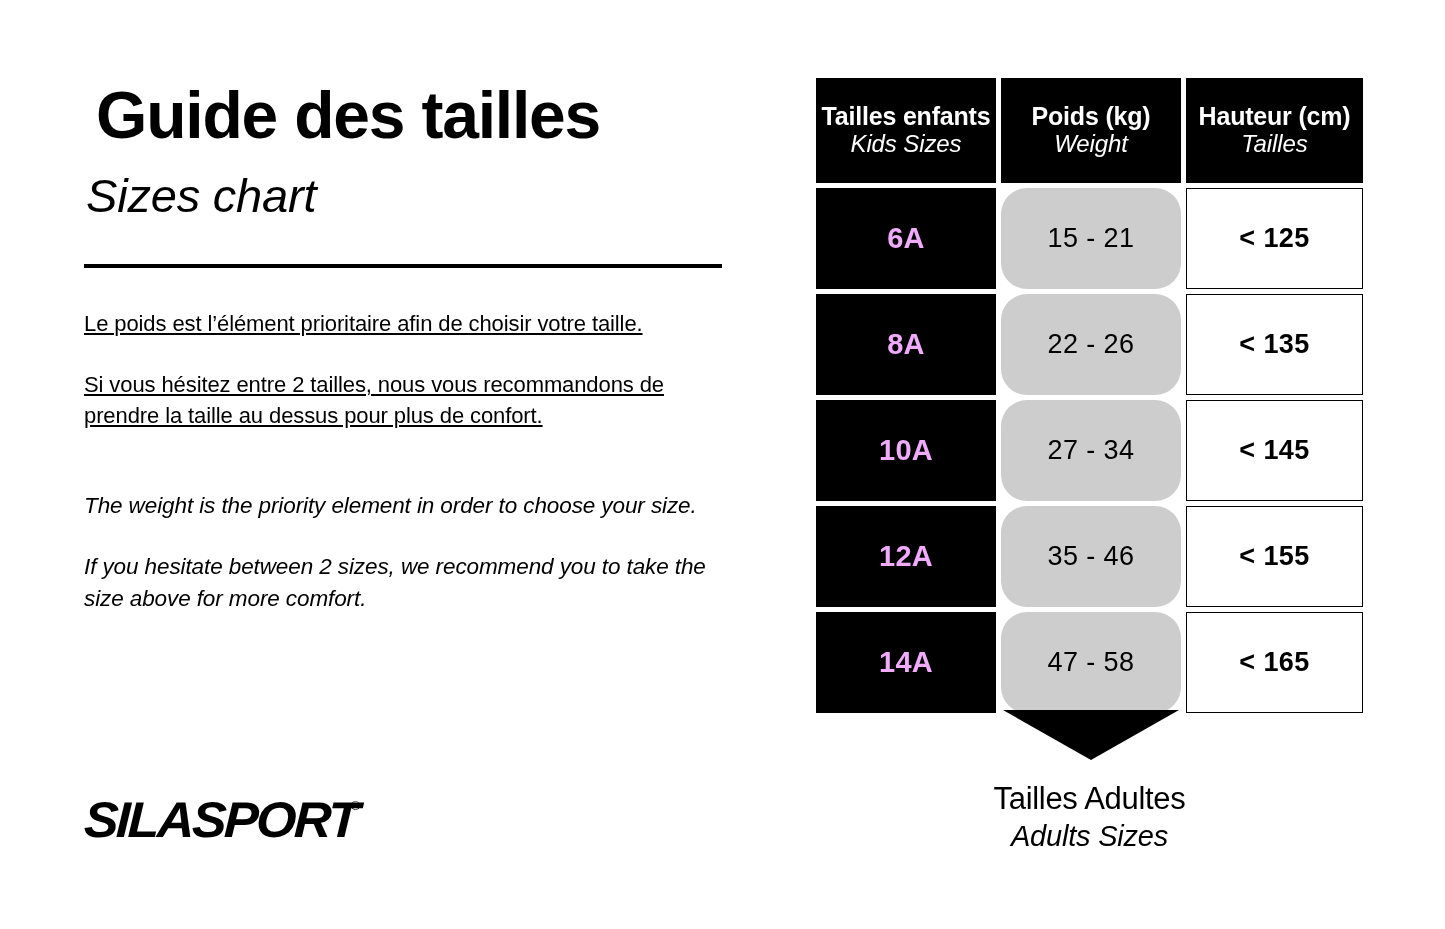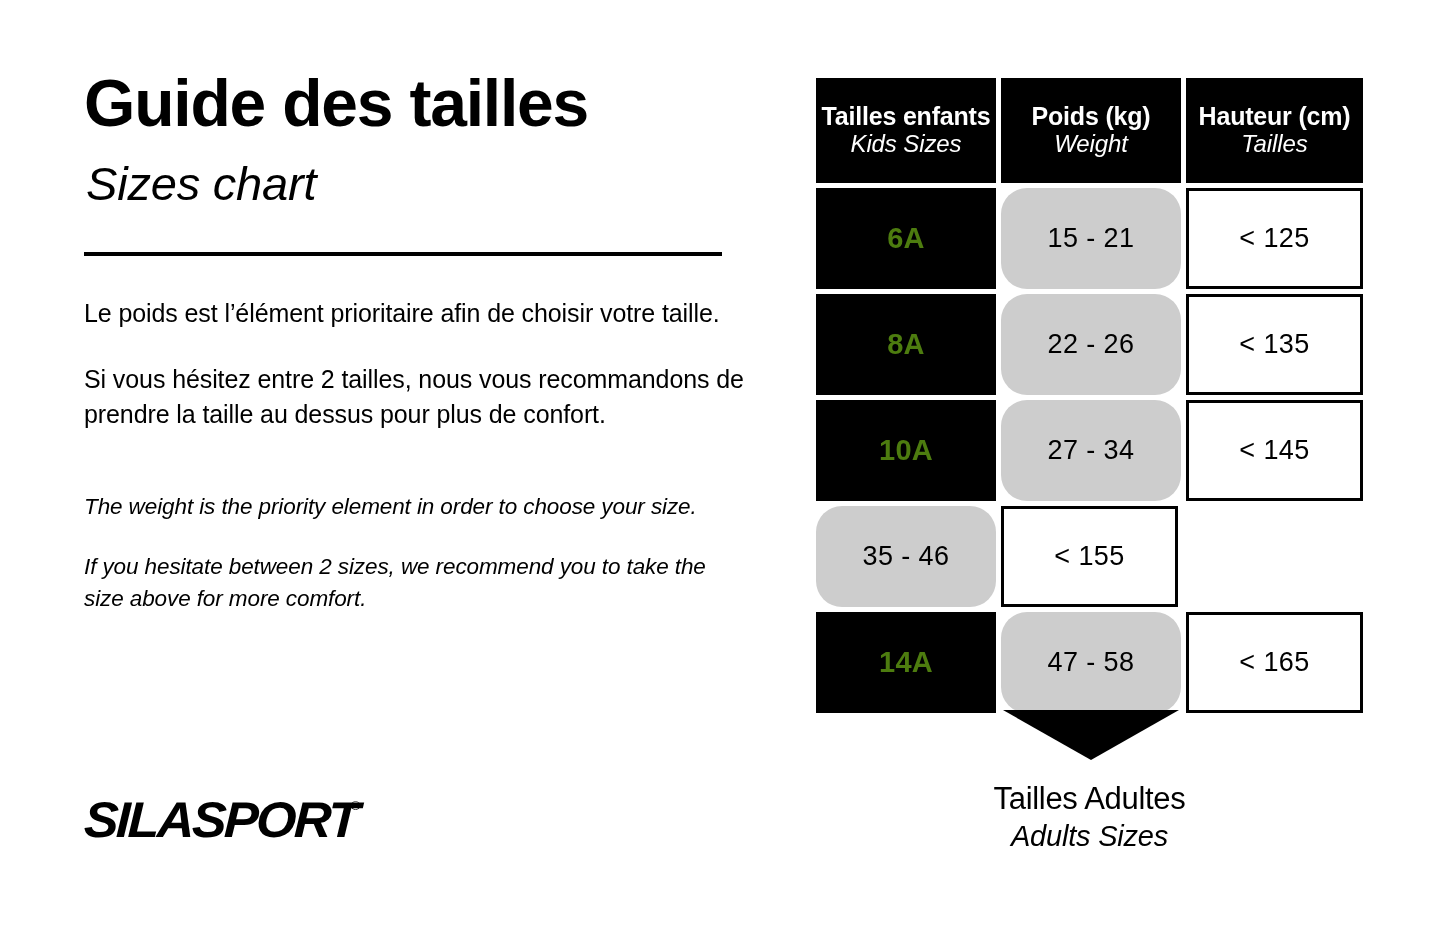--- a/index.html
+++ b/index.html
@@ -28,21 +28,21 @@
     left: 84px;
     top: 70px;
     width: 660px;
   }
 
   .title-main {
     font-size: 66px;
     font-weight: 700;
     letter-spacing: -1.2px;
     line-height: 1.0;
-    margin: 0;
+    margin: 12px;
     white-space: nowrap;
   }
 
   .title-sub {
     font-size: 47px;
     font-weight: 300;
     font-style: italic;
     letter-spacing: -0.2px;
     line-height: 1.0;
     margin: 24px 0 0 2px;
@@ -54,25 +54,26 @@
     height: 4px;
     background: #000000;
     margin-top: 45px;
   }
 
   .copy-block {
     margin-top: 40px;
   }
 
   .para {
-    font-size: 25px;
+    font-size: 22px;
     font-weight: 400;
     line-height: 1.42;
     letter-spacing: -0.1px;
     margin: 0 0 30px 0;
+    text-decoration: underline;
   }
   .para:last-child { margin-bottom: 0; }
 
   .para-it {
     font-style: italic;
     font-weight: 300;
     font-size: 22.5px;
     line-height: 1.42;
     letter-spacing: -0.1px;
     margin: 0 0 29px 0;
@@ -152,39 +153,39 @@
     font-style: italic;
     line-height: 1.15;
     margin-top: 0;
     letter-spacing: -0.1px;
   }
 
   .data-row .cell { height: 101px; }
 
   .cell-size {
     background: #000000;
-    color: #4d7c0f;
+    color: #f0abfc;
     font-size: 29px;
     font-weight: 700;
     letter-spacing: 0.2px;
   }
   .cell-weight {
     background: #cdcdcd;
     color: #000000;
     font-size: 27px;
     font-weight: 400;
     letter-spacing: 0.4px;
     border-radius: 26px;
   }
   .cell-height {
     background: #ffffff;
     color: #000000;
-    border: 3px solid #000000;
+    border: 1px solid #000000;
     font-size: 27px;
-    font-weight: 400;
+    font-weight: 700;
     letter-spacing: 0.4px;
   }
 
   
   .arrow {
     position: absolute;
     left: 1003px;
     top: 710px;
     width: 0;
     height: 0;
@@ -268,20 +269,21 @@
       <div class="cell col-height cell-height">&lt; 135</div>
     </div>
 
     <div class="trow data-row">
       <div class="cell col-size cell-size">10A</div>
       <div class="cell col-weight cell-weight">27 - 34</div>
       <div class="cell col-height cell-height">&lt; 145</div>
     </div>
 
     <div class="trow data-row">
+      <div class="cell col-size cell-size">12A</div>
       <div class="cell col-weight cell-weight">35 - 46</div>
       <div class="cell col-height cell-height">&lt; 155</div>
     </div>
 
     <div class="trow data-row">
       <div class="cell col-size cell-size">14A</div>
       <div class="cell col-weight cell-weight">47 - 58</div>
       <div class="cell col-height cell-height">&lt; 165</div>
     </div>
 

